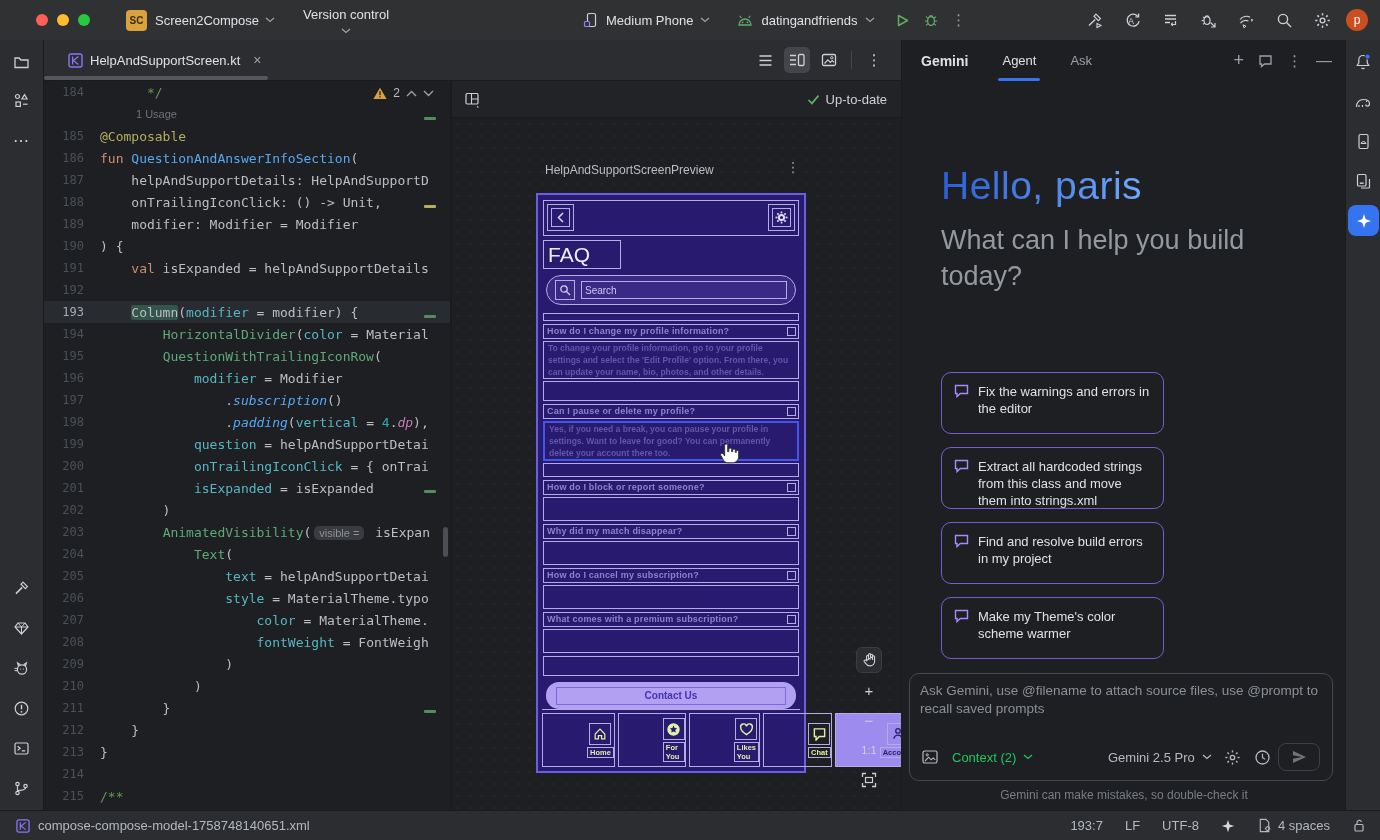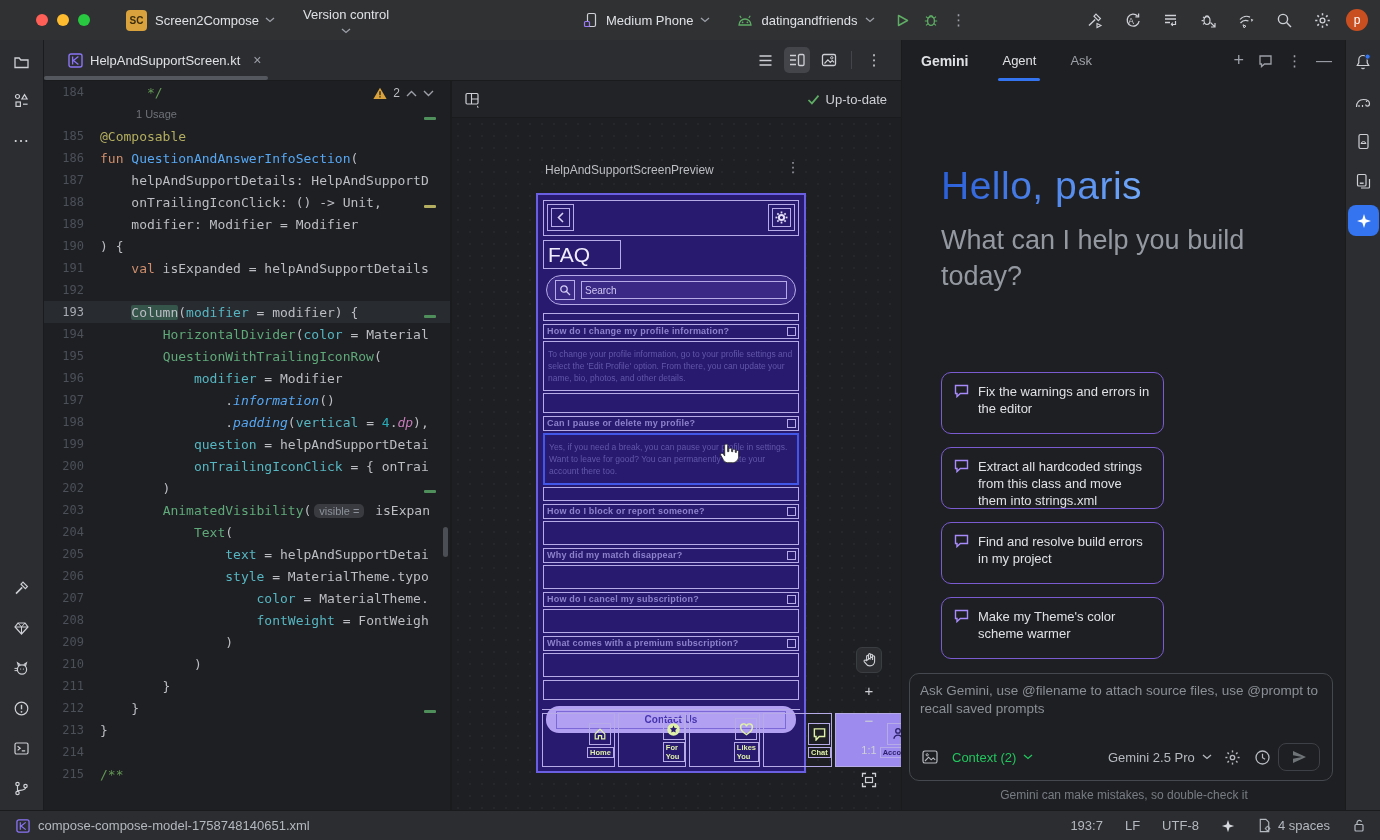--- a/index.html
+++ b/index.html
@@ -80,21 +80,21 @@
   .ph-backin { width:19px; height:19px; border:1px solid #b6abe6; display:flex; align-items:center; justify-content:center; color:#d9d2f5; }
   .ph-gearbox { position:absolute; right:3px; top:3px; width:27px; height:27px; border:1.5px solid #b6abe6; display:flex; align-items:center; justify-content:center; }
   .ph-gearin { width:19px; height:19px; border:1px solid #b6abe6; display:flex; align-items:center; justify-content:center; color:#e4def8; }
   .ph-title { margin:4px 5px 0; width:78px; height:29px; border:1px solid #b6abe6; font-size:21px; color:#f0ecff; padding-left:4px; line-height:27px; }
   .ph-search { margin:6px 8px 0; height:30px; border-radius:15px; background:#3b2a85; border:1.5px solid #b6abe6; display:flex; align-items:center; padding:0 8px; }
   .ph-search-icbox { width:20px; height:20px; border:1px solid #b6abe6; display:flex; align-items:center; justify-content:center; color:#d5ccf5; }
   .ph-search-field { flex:1; height:18px; border:1px solid #b6abe6; margin-left:6px; font-size:10px; color:#cfc5f2; padding:1px 3px; line-height:15px; }
   .ph-thin { margin:8px 5px 0; height:8px; border:1px solid #b6abe6; }
   .faq-q { position:relative; margin:3px 5px 0; height:15px; border:1px solid #b6abe6; font-size:9px; font-weight:bold; color:#8d82cc; line-height:13px; padding-left:3px; letter-spacing:.2px; }
   .faq-q .trail { position:absolute; right:2px; top:2px; width:9px; height:9px; border:1px solid #b6abe6; }
-  .faq-a { margin:2px 5px 0; border:1px solid #b6abe6; font-size:8.5px; color:#6157ab; line-height:12px; padding:6px 4px; }
+  .faq-a { margin:2px 5px 0; border:1px solid #b6abe6; font-size:8.5px; color:#6157ab; line-height:12px; padding:0 4px;font-weight:bold; }
   .faq-a.hl { border:2px solid #4256e8; }
   .faq-sp { margin:2px 5px 0; border:1px solid #b6abe6; }
   .ph-contact { margin:6px 8px 0; height:27px; border-radius:13px; background:#b2a0f2; display:flex; align-items:center; padding:0 10px; }
   .ph-contact-in { flex:1; height:18px; border:1px solid #7d68d8; display:flex; align-items:center; justify-content:center; font-size:10px; font-weight:bold; color:#4534ae; }
   .ph-nav { position:absolute; left:4px; right:4px; bottom:4px; height:58px; border-top:1.5px solid #b6abe6; padding-top:3px; display:flex; gap:3px; }
   .nav-item { flex:1; border:1.5px solid #b6abe6; display:flex; flex-direction:column; align-items:center; justify-content:center; gap:2px; color:#dff0a8;padding-left:44px; --ibg:#281a6e; }
   .nav-item.active { background:#9d8cee; color:#2b1e6a; --ibg:#9d8cee; }
   .nav-icbox { width:22px; height:22px; border:1px solid #b6abe6; display:flex; align-items:center; justify-content:center; }
   .nav-lbl { border:1px solid #b6abe6; font-size:7.5px; font-weight:bold; padding:0 2px; line-height:9px; }
 
@@ -370,24 +370,25 @@
         <div class="crow"><span class="ln">187</span><span class="ct"><span class="tk-pl">    helpAndSupportDetails: HelpAndSupportD</span></span></div>
         <div class="crow"><span class="ln">188</span><span class="ct"><span class="tk-pl">    onTrailingIconClick: () -&gt; Unit,</span></span></div>
         <div class="crow"><span class="ln">189</span><span class="ct"><span class="tk-pl">    modifier: Modifier = Modifier</span></span></div>
         <div class="crow"><span class="ln">190</span><span class="ct"><span class="tk-pl">) {</span></span></div>
         <div class="crow"><span class="ln">191</span><span class="ct"><span class="tk-pl">    </span><span class="tk-kw">val</span><span class="tk-pl"> isExpanded = helpAndSupportDetails</span></span></div>
         <div class="crow"><span class="ln">192</span><span class="ct"></span></div>
         <div class="crow active"><span class="ln">193</span><span class="ct"><span class="tk-pl">    </span><span class="tk-callhl">Column</span><span class="tk-pl">(</span><span class="tk-arg">modifier</span><span class="tk-pl"> = modifier) {</span></span></div>
         <div class="crow"><span class="ln">194</span><span class="ct"><span class="tk-pl">        </span><span class="tk-call">HorizontalDivider</span><span class="tk-pl">(</span><span class="tk-arg">color</span><span class="tk-pl"> = Material</span></span></div>
         <div class="crow"><span class="ln">195</span><span class="ct"><span class="tk-pl">        </span><span class="tk-call">QuestionWithTrailingIconRow</span><span class="tk-pl">(</span></span></div>
         <div class="crow"><span class="ln">196</span><span class="ct"><span class="tk-pl">            </span><span class="tk-arg">modifier</span><span class="tk-pl"> = Modifier</span></span></div>
-        <div class="crow"><span class="ln">197</span><span class="ct"><span class="tk-pl">                .</span><span class="tk-ext">information</span><span class="tk-pl">()</span></span></div>
+        <div class="crow"><span class="ln">197</span><span class="ct"><span class="tk-pl">                .</span><span class="tk-ext">subscription</span><span class="tk-pl">()</span></span></div>
         <div class="crow"><span class="ln">198</span><span class="ct"><span class="tk-pl">                .</span><span class="tk-ext">padding</span><span class="tk-pl">(</span><span class="tk-arg">vertical</span><span class="tk-pl"> = </span><span class="tk-num">4</span><span class="tk-pl">.</span><span class="tk-dp">dp</span><span class="tk-pl">),</span></span></div>
         <div class="crow"><span class="ln">199</span><span class="ct"><span class="tk-pl">            </span><span class="tk-arg">question</span><span class="tk-pl"> = helpAndSupportDetai</span></span></div>
         <div class="crow"><span class="ln">200</span><span class="ct"><span class="tk-pl">            </span><span class="tk-arg">onTrailingIconClick</span><span class="tk-pl"> = { onTrai</span></span></div>
+        <div class="crow"><span class="ln">201</span><span class="ct"><span class="tk-pl">            </span><span class="tk-arg">isExpanded</span><span class="tk-pl"> = isExpanded</span></span></div>
         <div class="crow"><span class="ln">202</span><span class="ct"><span class="tk-pl">        )</span></span></div>
         <div class="crow"><span class="ln">203</span><span class="ct"><span class="tk-pl">        </span><span class="tk-call">AnimatedVisibility</span><span class="tk-pl">(</span><span class="chip">visible =</span><span class="tk-pl"> isExpan</span></span></div>
         <div class="crow"><span class="ln">204</span><span class="ct"><span class="tk-pl">            </span><span class="tk-call">Text</span><span class="tk-pl">(</span></span></div>
         <div class="crow"><span class="ln">205</span><span class="ct"><span class="tk-pl">                </span><span class="tk-arg">text</span><span class="tk-pl"> = helpAndSupportDetai</span></span></div>
         <div class="crow"><span class="ln">206</span><span class="ct"><span class="tk-pl">                </span><span class="tk-arg">style</span><span class="tk-pl"> = MaterialTheme.typo</span></span></div>
         <div class="crow"><span class="ln">207</span><span class="ct"><span class="tk-pl">                    </span><span class="tk-arg">color</span><span class="tk-pl"> = MaterialTheme.</span></span></div>
         <div class="crow"><span class="ln">208</span><span class="ct"><span class="tk-pl">                    </span><span class="tk-arg">fontWeight</span><span class="tk-pl"> = FontWeigh</span></span></div>
         <div class="crow"><span class="ln">209</span><span class="ct"><span class="tk-pl">                )</span></span></div>
         <div class="crow"><span class="ln">210</span><span class="ct"><span class="tk-pl">            )</span></span></div>
         <div class="crow"><span class="ln">211</span><span class="ct"><span class="tk-pl">        }</span></span></div>

